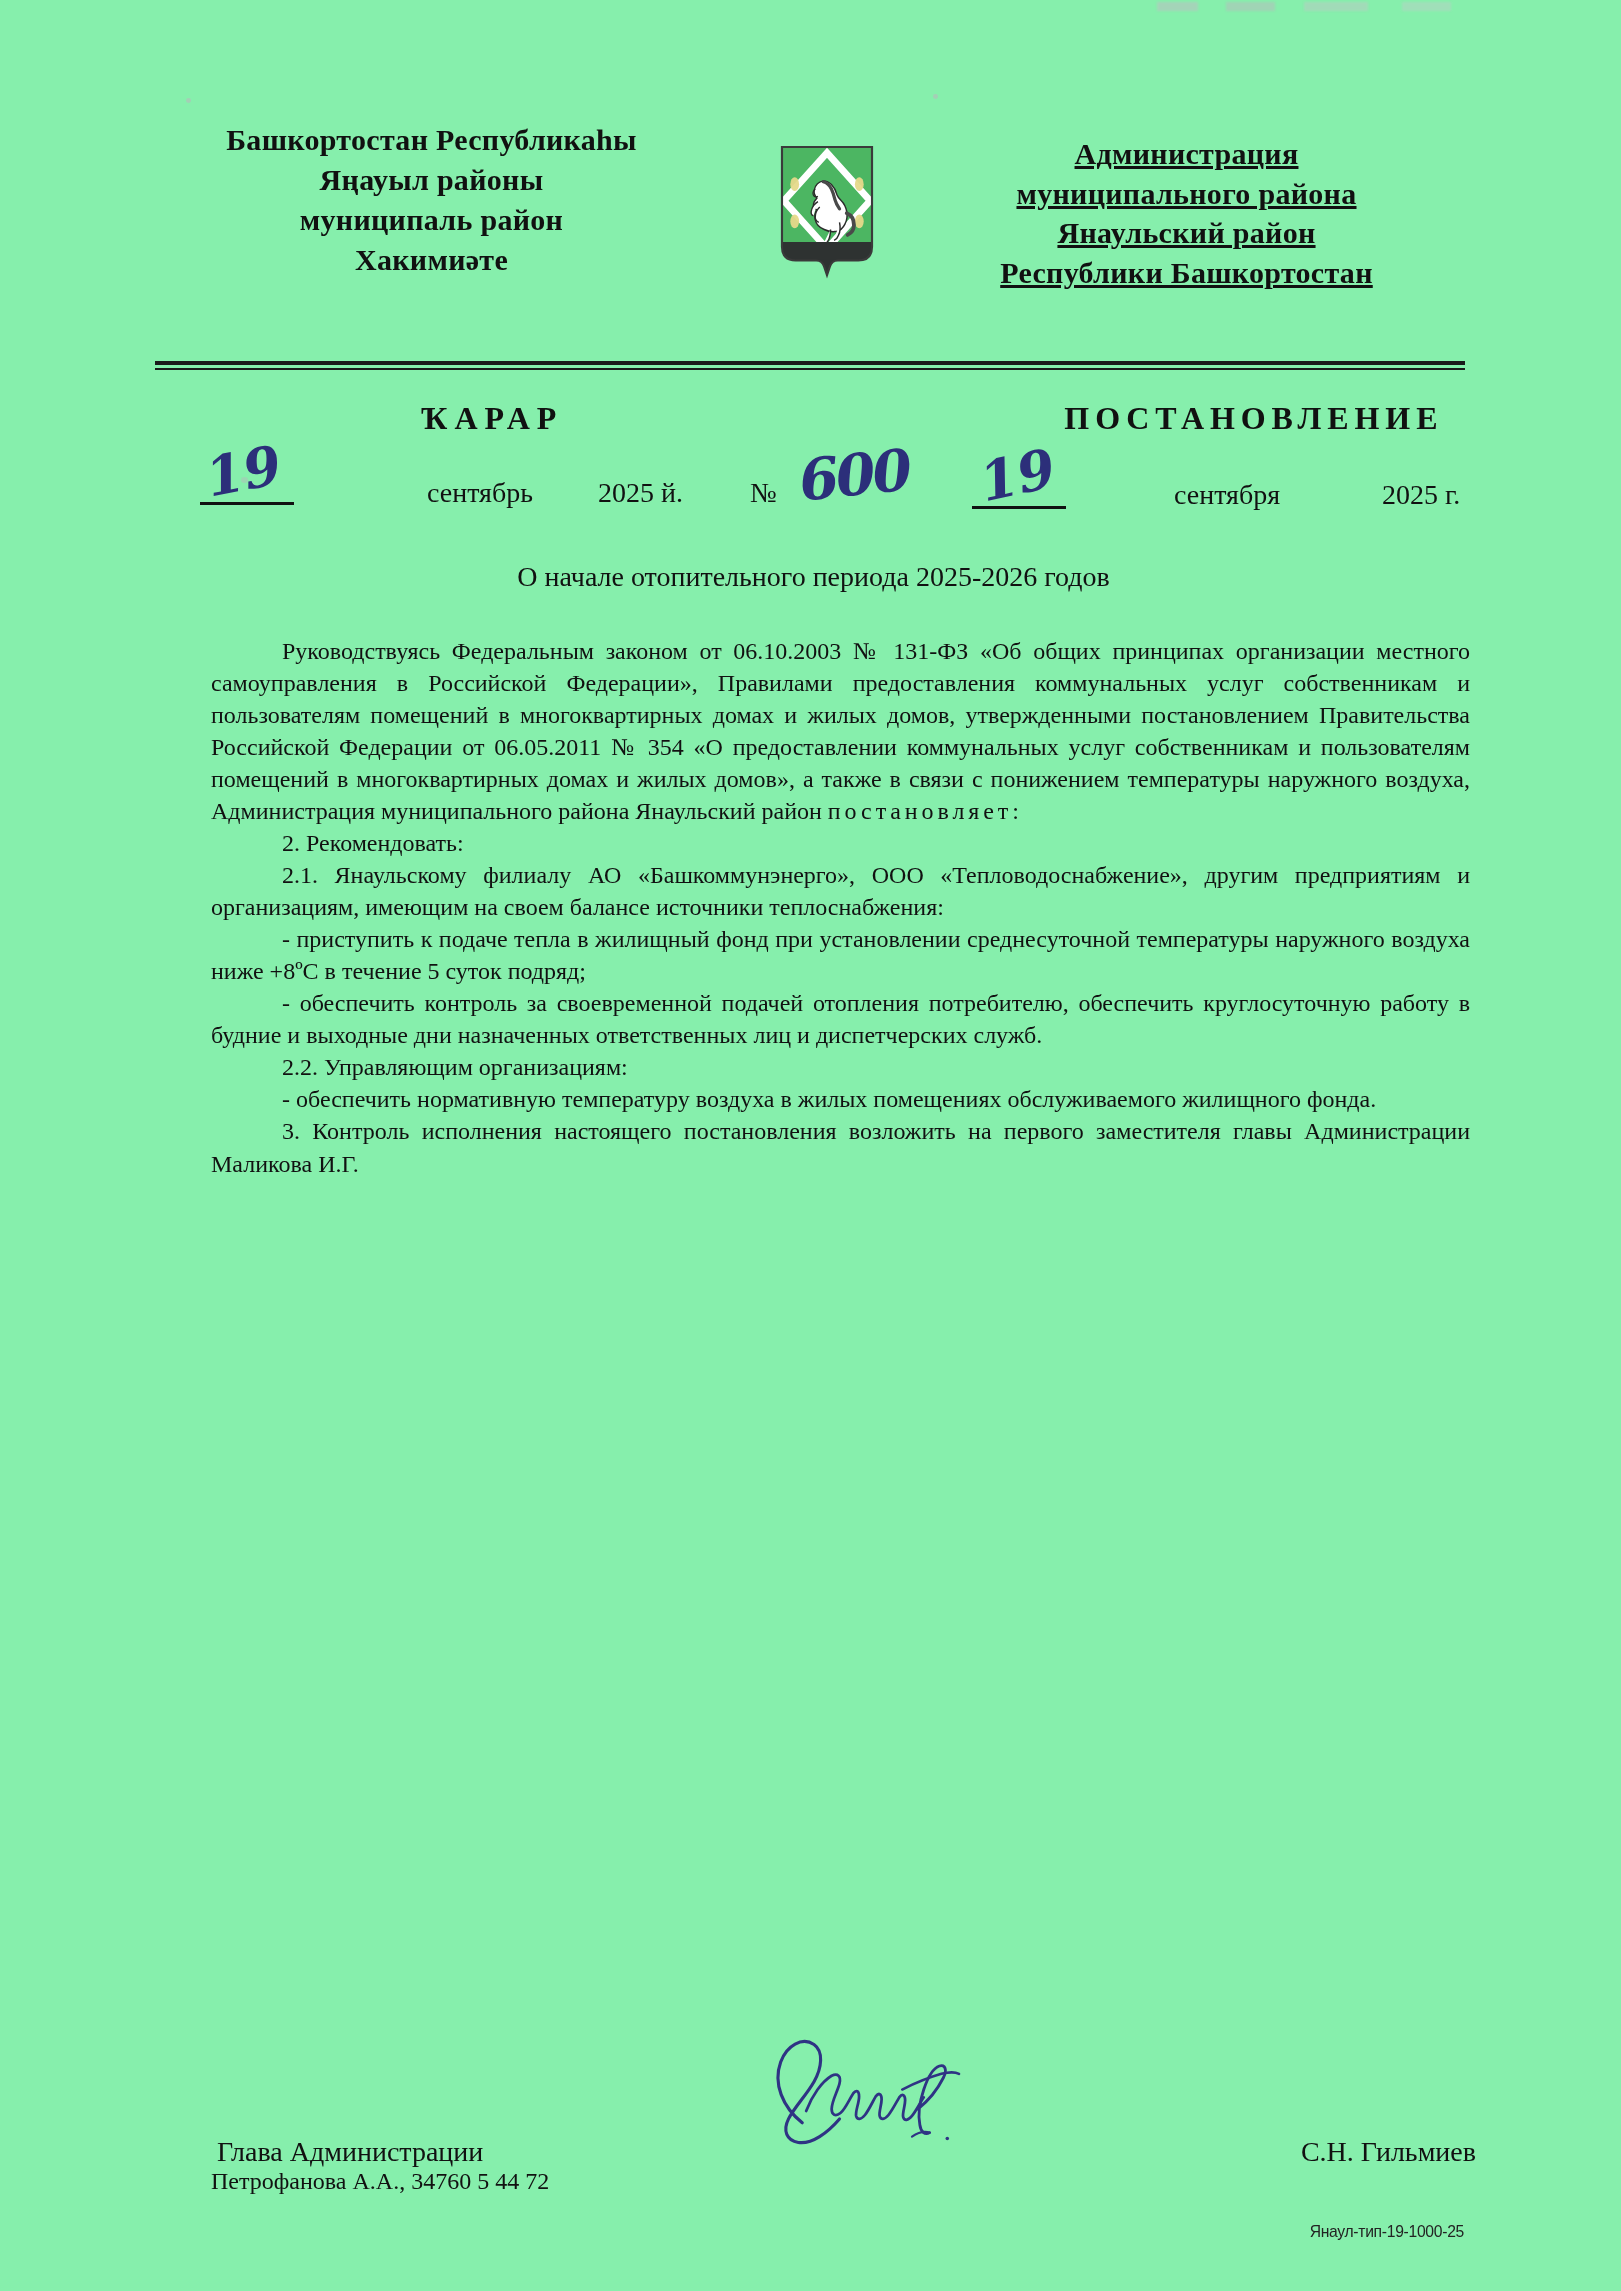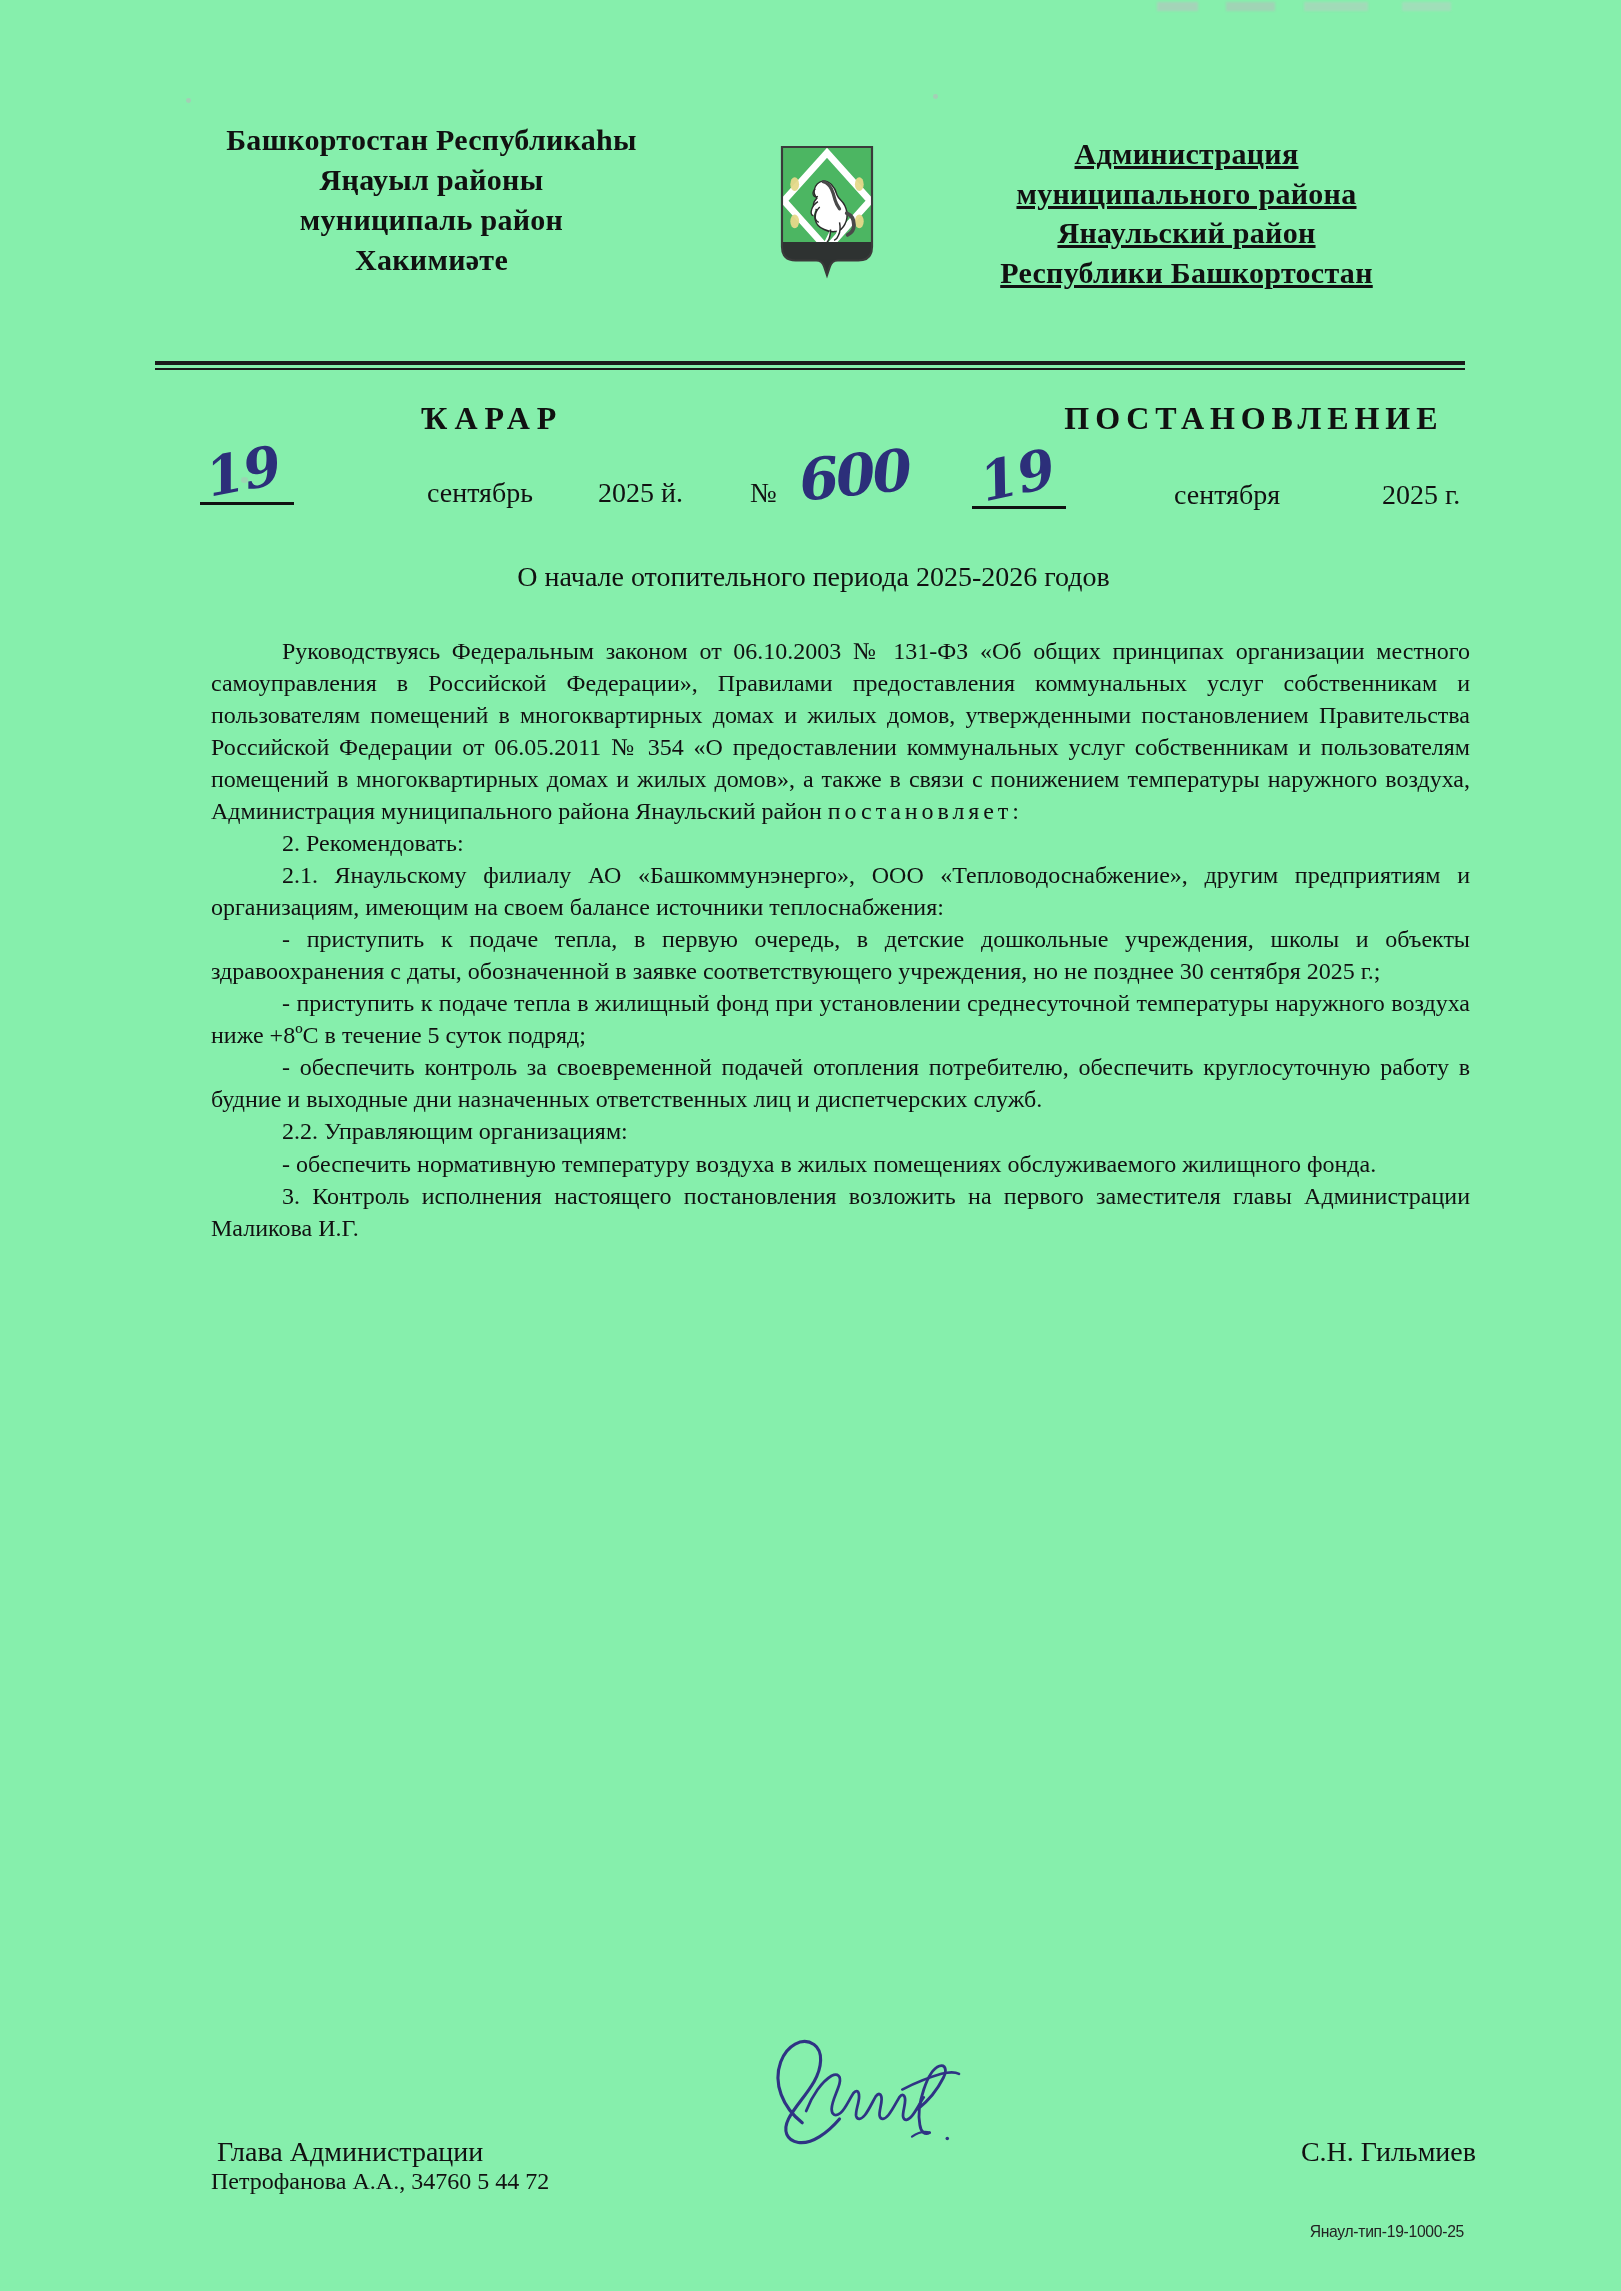--- a/index.html
+++ b/index.html
@@ -226,21 +226,20 @@
     <span class="d-sentyabrya">сентября</span>
     <span class="d-year-g">2025 г.</span>
   </div>
 
   <div class="doc-title">О начале отопительного периода 2025-2026 годов</div>
 
   <div class="body-text">
     <p><span>Руководствуясь Федеральным законом от 06.10.2003 № 131-ФЗ «Об общих принципах организации местного самоуправления в Российской Федерации», Правилами предоставления коммунальных услуг собственникам и пользователям помещений в многоквартирных домах и жилых домов, утвержденными постановлением Правительства Российской Федерации от 06.05.2011 № 354 «О предоставлении коммунальных услуг собственникам и пользователям помещений в многоквартирных домах и жилых домов», а также в связи с понижением температуры наружного воздуха, Администрация муниципального района Янаульский район </span><span class="spaced">постановляет:</span></p>
     <p>2. Рекомендовать:</p>
     <p>2.1. Янаульскому филиалу АО «Башкоммунэнерго», ООО «Тепловодоснабжение», другим предприятиям и организациям, имеющим на своем балансе источники теплоснабжения:</p>
-    <p>- приступить к подаче тепла, в первую очередь, в детские дошкольные учреждения, школы и объекты здравоохранения с даты, обозначенной в заявке соответствующего учреждения, но не позднее 30 сентября 2025 г.;</p>
     <p>- приступить к подаче тепла в жилищный фонд при установлении среднесуточной температуры наружного воздуха ниже +8ºС в течение 5 суток подряд;</p>
     <p>- обеспечить контроль за своевременной подачей отопления потребителю, обеспечить круглосуточную работу в будние и выходные дни назначенных ответственных лиц и диспетчерских служб.</p>
     <p>2.2. Управляющим организациям:</p>
     <p>- обеспечить нормативную температуру воздуха в жилых помещениях обслуживаемого жилищного фонда.</p>
     <p>3. Контроль исполнения настоящего постановления возложить на первого заместителя главы Администрации Маликова И.Г.</p>
   </div>
 
   <div class="signature">
     <svg width="265" height="147" viewBox="0 0 270 150" xmlns="http://www.w3.org/2000/svg">
       <g fill="none" stroke="#2f3384" stroke-linecap="round" stroke-linejoin="round">

